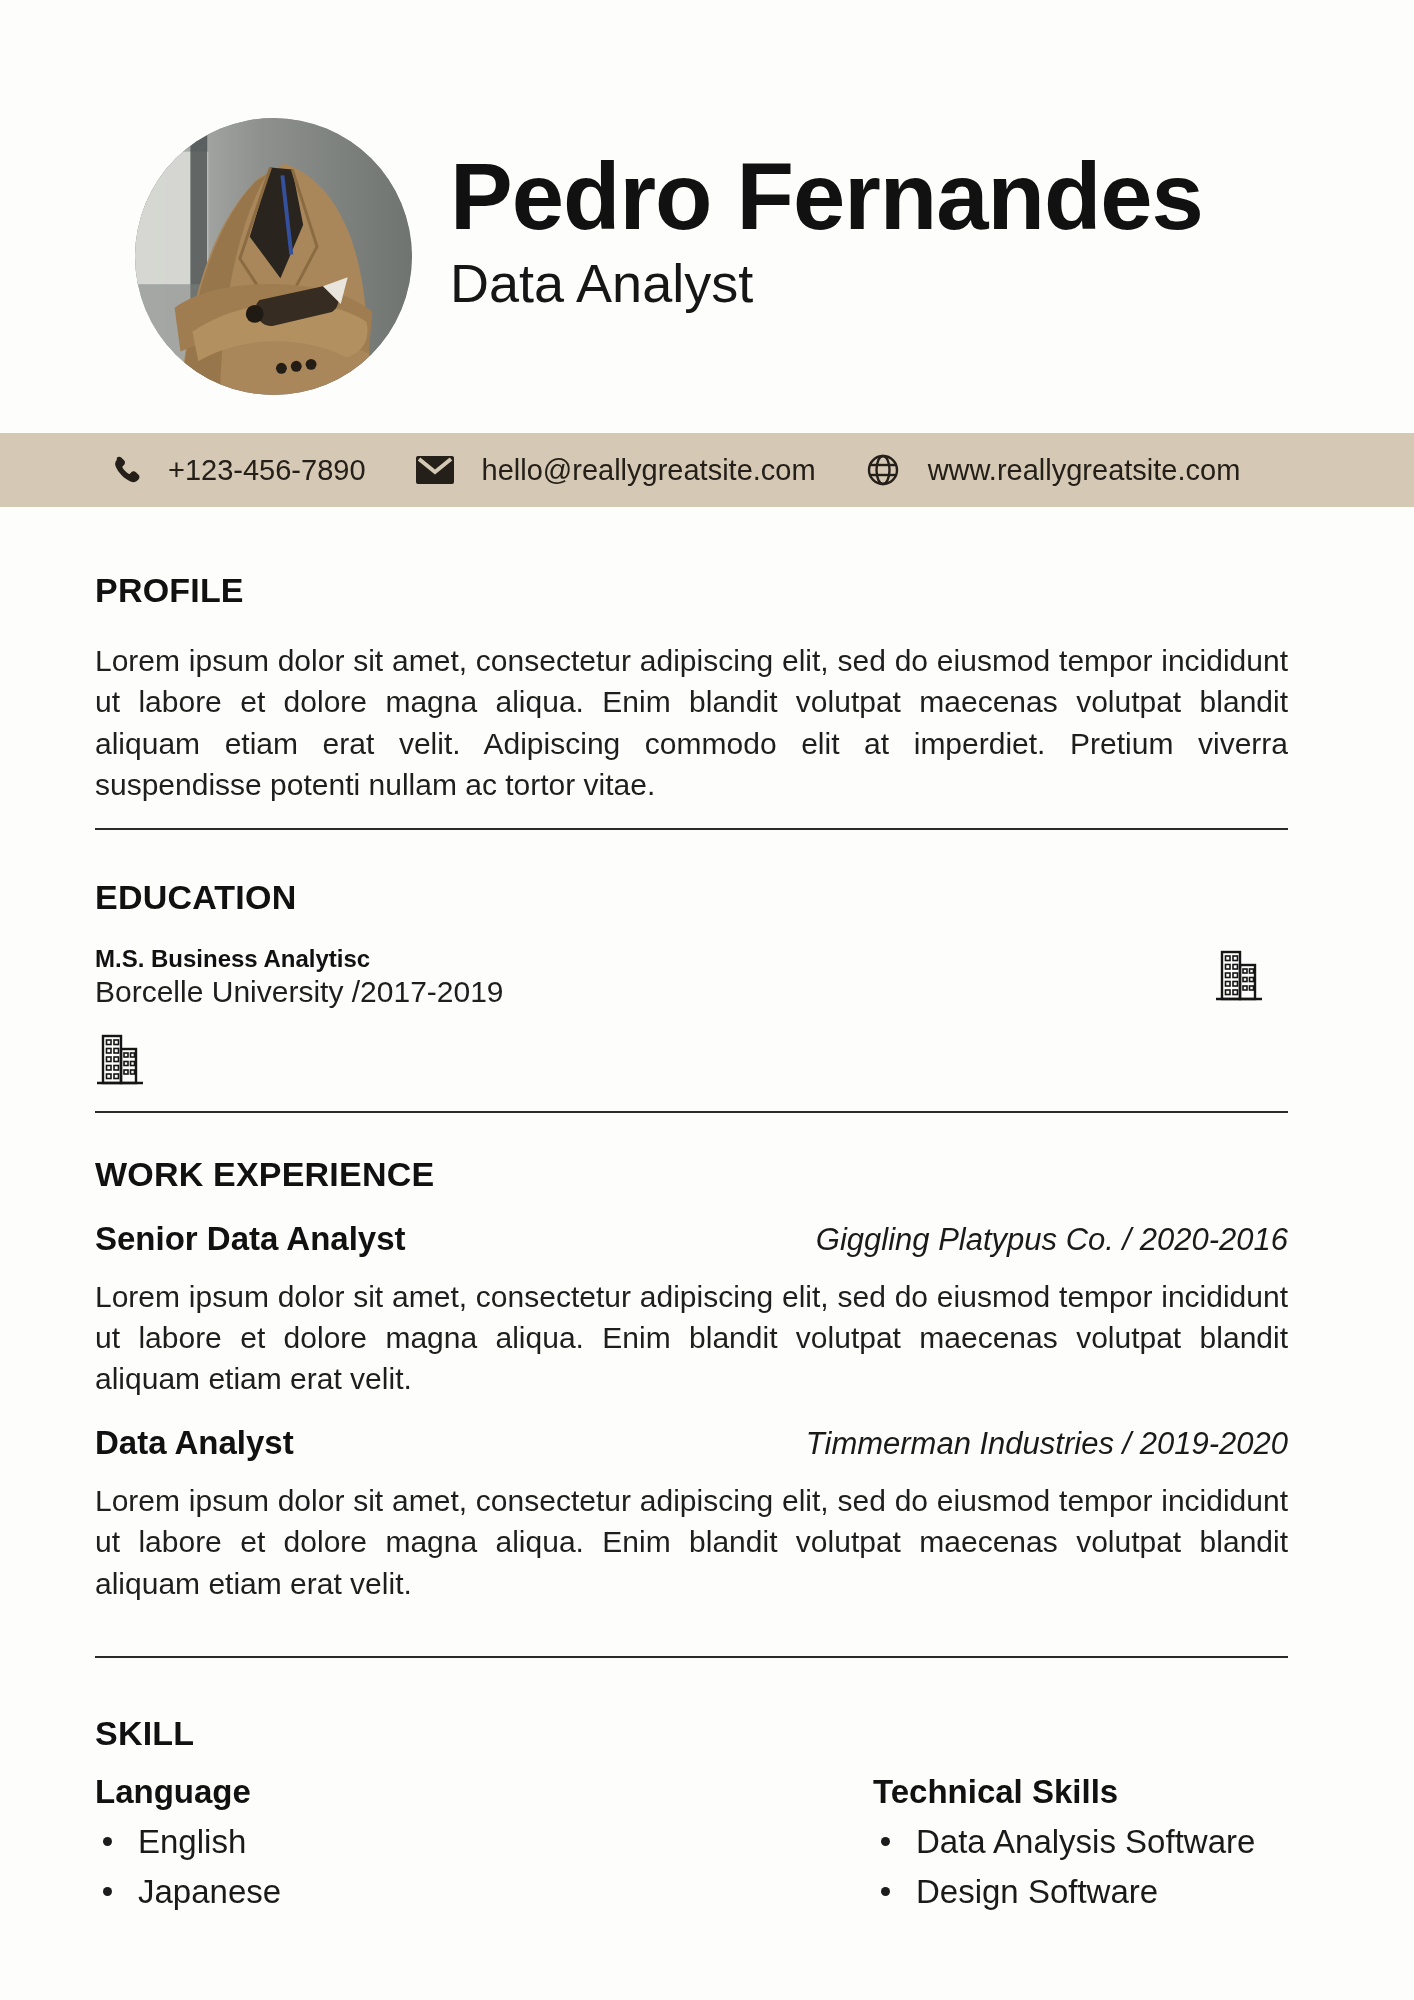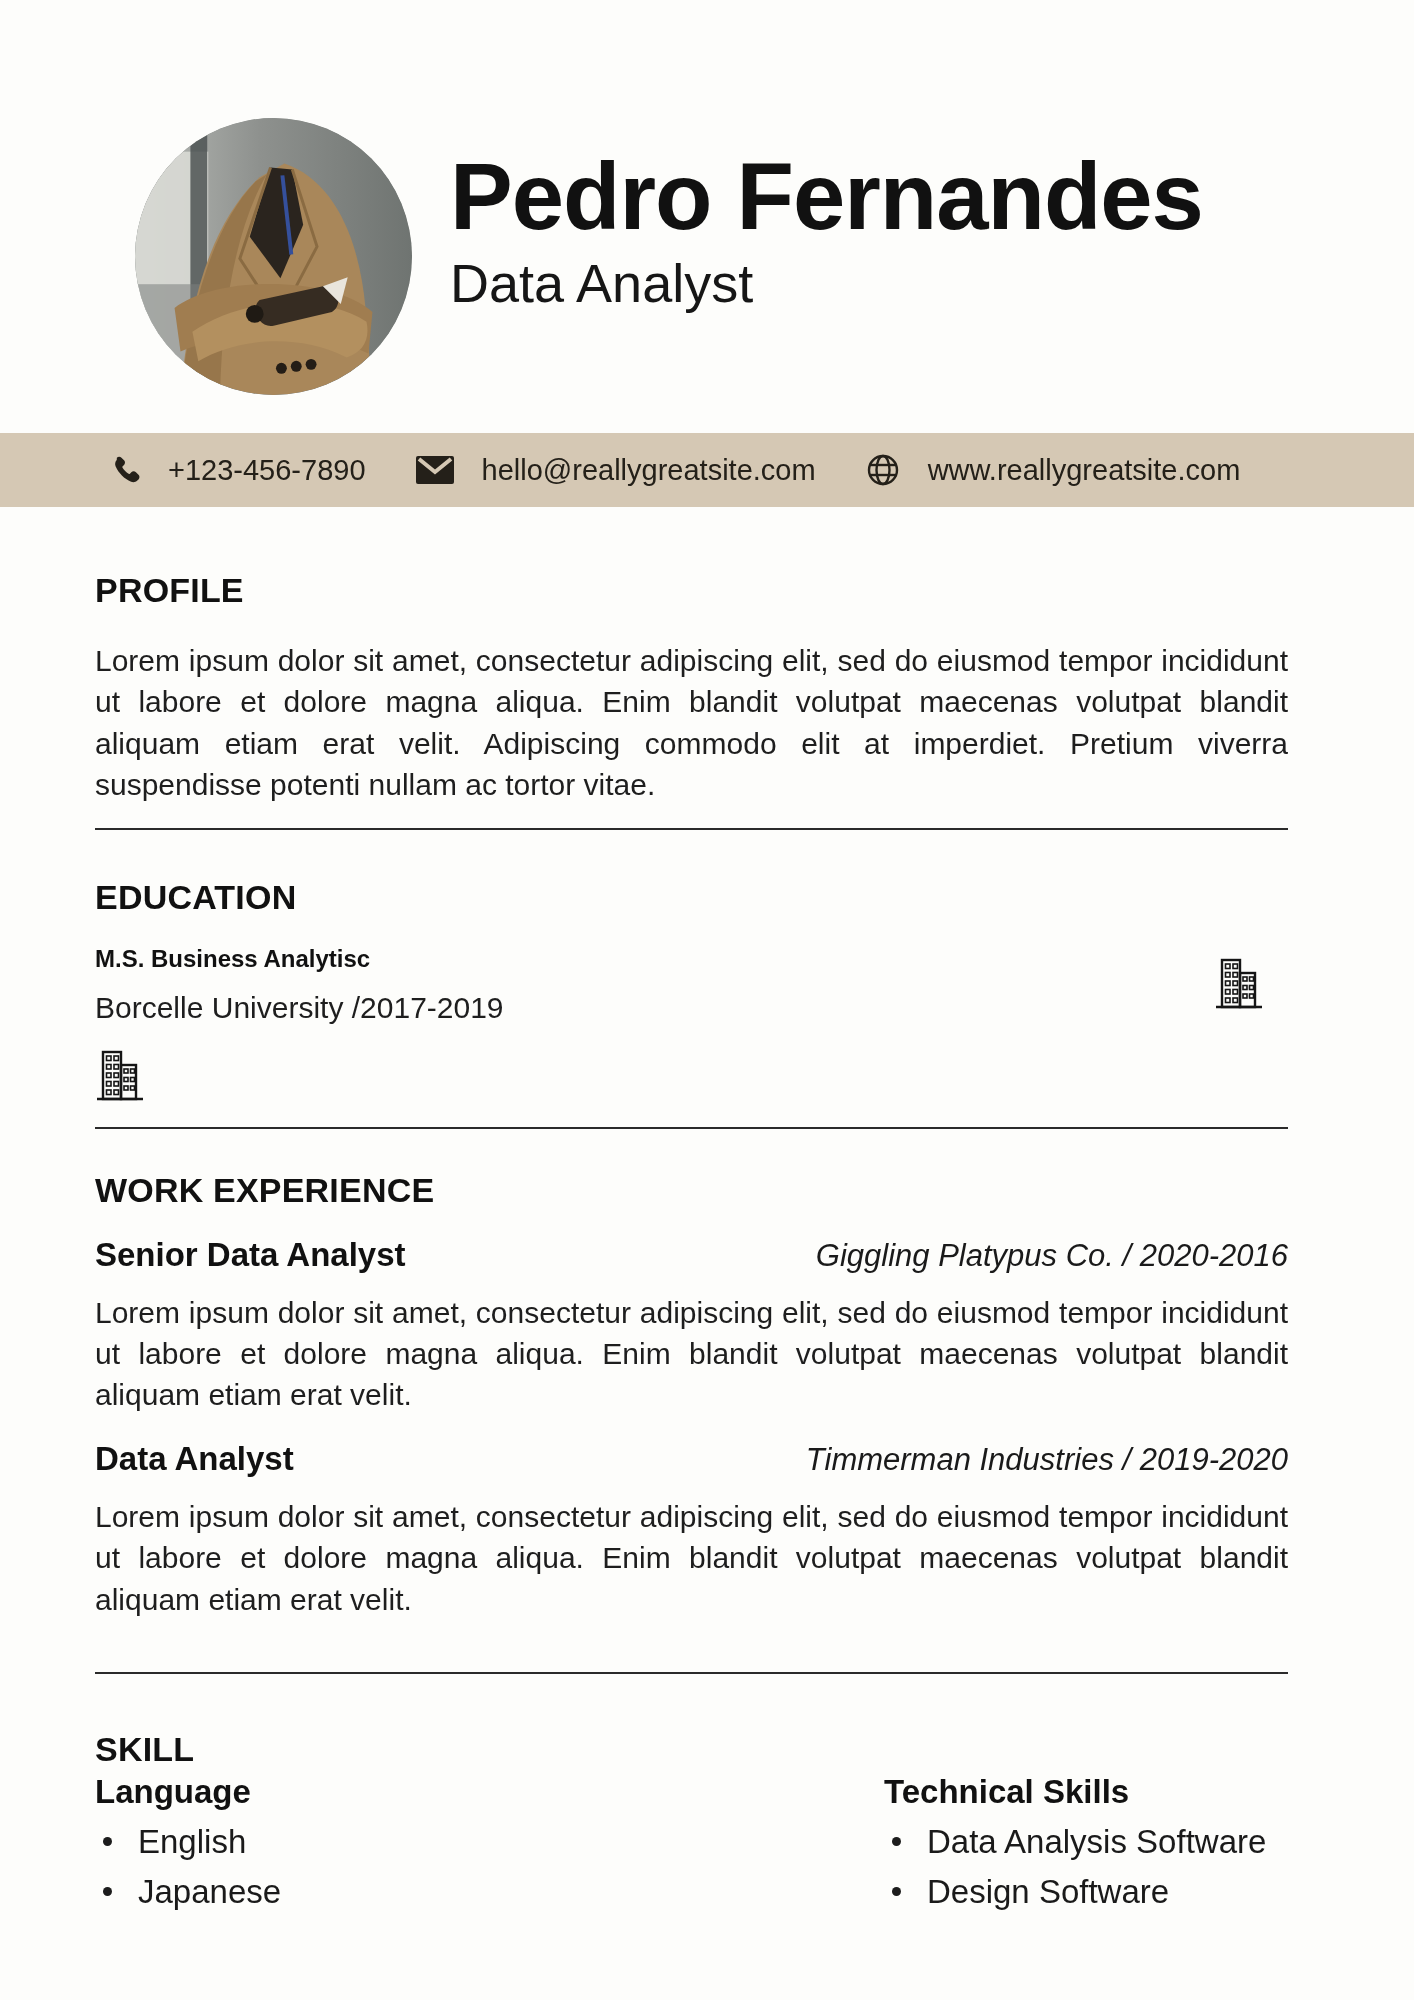--- a/index.html
+++ b/index.html
@@ -54,36 +54,36 @@
   .body-text{
     margin:30px 0 0 0;font-size:30px;line-height:1.38;
     text-align:justify;color:#1e1e1e;
   }
 
   
   .education .section-title{margin-top:48px;}
   .edu-item{display:flex;justify-content:space-between;align-items:center;margin-top:28px;}
   .edu-item + .edu-item{margin-top:24px;}
   .edu-degree{font-size:24px;font-weight:700;color:#111;}
-  .edu-school{font-size:30px;margin-top:18px;color:#1e1e1e;}
+  .edu-school{font-size:30px;margin-top:2px;color:#1e1e1e;}
   .edu-icon{margin-right:24px;flex:0 0 auto;}
 
   
   .work .section-title{margin-top:42px;}
   .job{margin-top:26px;}
   .job + .job{margin-top:24px;}
   .job-head{display:flex;justify-content:space-between;align-items:baseline;}
   .job-role{font-size:33px;font-weight:700;color:#111;}
   .job-co{font-size:31px;font-style:italic;color:#1a1a1a;}
   .job .body-text{margin-top:18px;}
   .rule.after-work{margin-top:52px;}
 
   
   .skills .section-title{margin-top:56px;}
-  .skills-cols{display:flex;margin-top:4px;gap:11px;}
+  .skills-cols{display:flex;margin-top:20px;}
   .skill-col{width:778px;}
   .skill-col:last-child{flex:1;}
   .skill-col-title{margin:0;font-size:33px;font-weight:700;color:#111;}
   .skill-list{list-style:none;margin:10px 0 0 0;padding:0;}
   .skill-list li{display:flex;align-items:center;font-size:33px;margin-top:12px;color:#1a1a1a;}
   .dot{width:9px;height:9px;border-radius:50%;background:#1c1c1c;margin:0 26px 0 8px;flex:0 0 auto;}
 </style>
 </head>
 <body>
 

